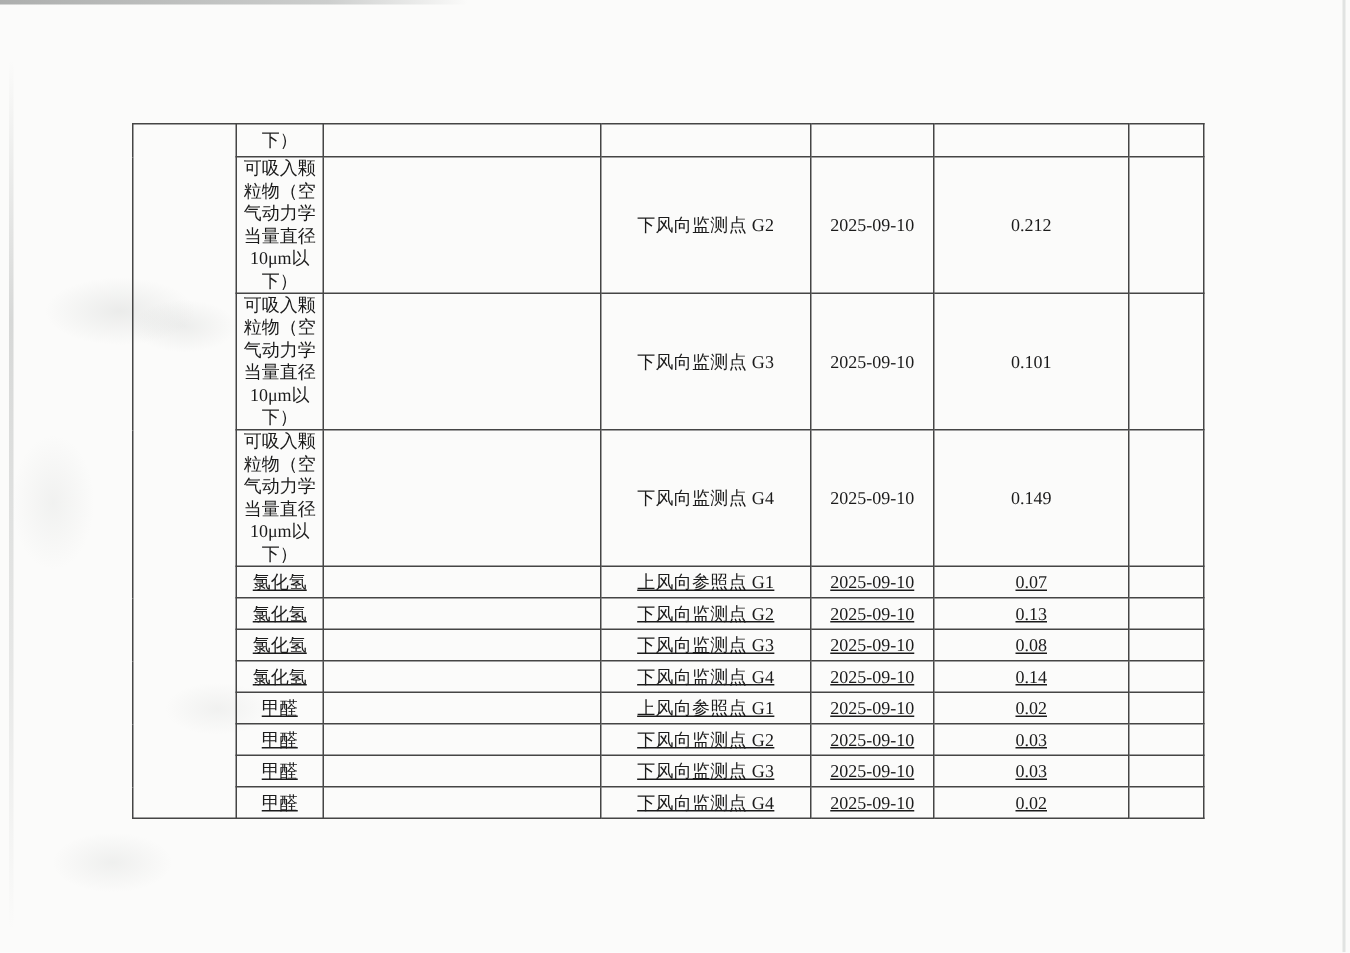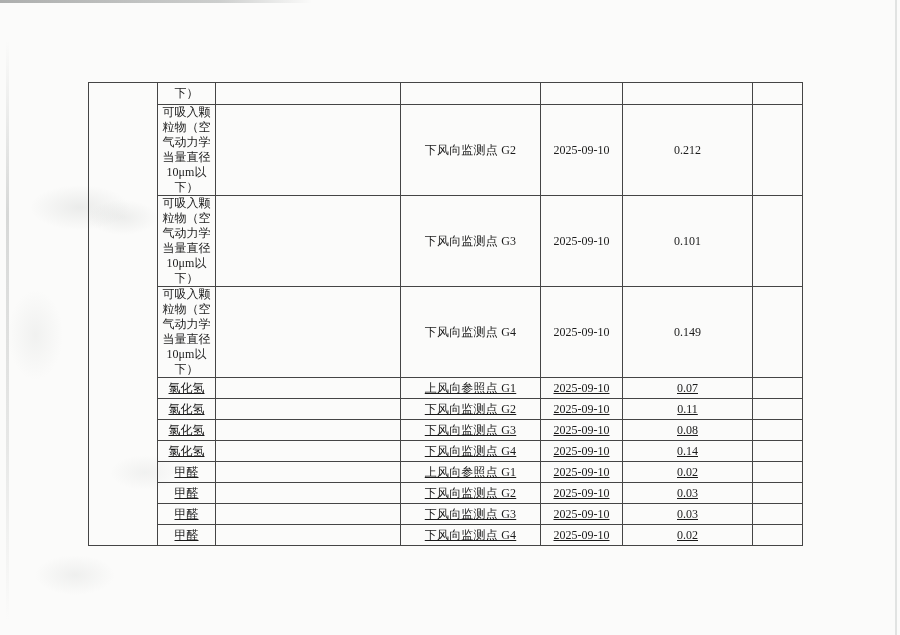--- a/index.html
+++ b/index.html
@@ -135,21 +135,21 @@
         <td class="c-point">上风向参照点 G1</td>
         <td class="c-date">2025-09-10</td>
         <td class="c-value">0.07</td>
         <td class="c-end"></td>
       </tr>
       <tr class="r-small">
         <td class="c-pollutant">氯化氢</td>
         <td class="c-mid"></td>
         <td class="c-point">下风向监测点 G2</td>
         <td class="c-date">2025-09-10</td>
-        <td class="c-value">0.11</td>
+        <td class="c-value">0.13</td>
         <td class="c-end"></td>
       </tr>
       <tr class="r-small">
         <td class="c-pollutant">氯化氢</td>
         <td class="c-mid"></td>
         <td class="c-point">下风向监测点 G3</td>
         <td class="c-date">2025-09-10</td>
         <td class="c-value">0.08</td>
         <td class="c-end"></td>
       </tr>

